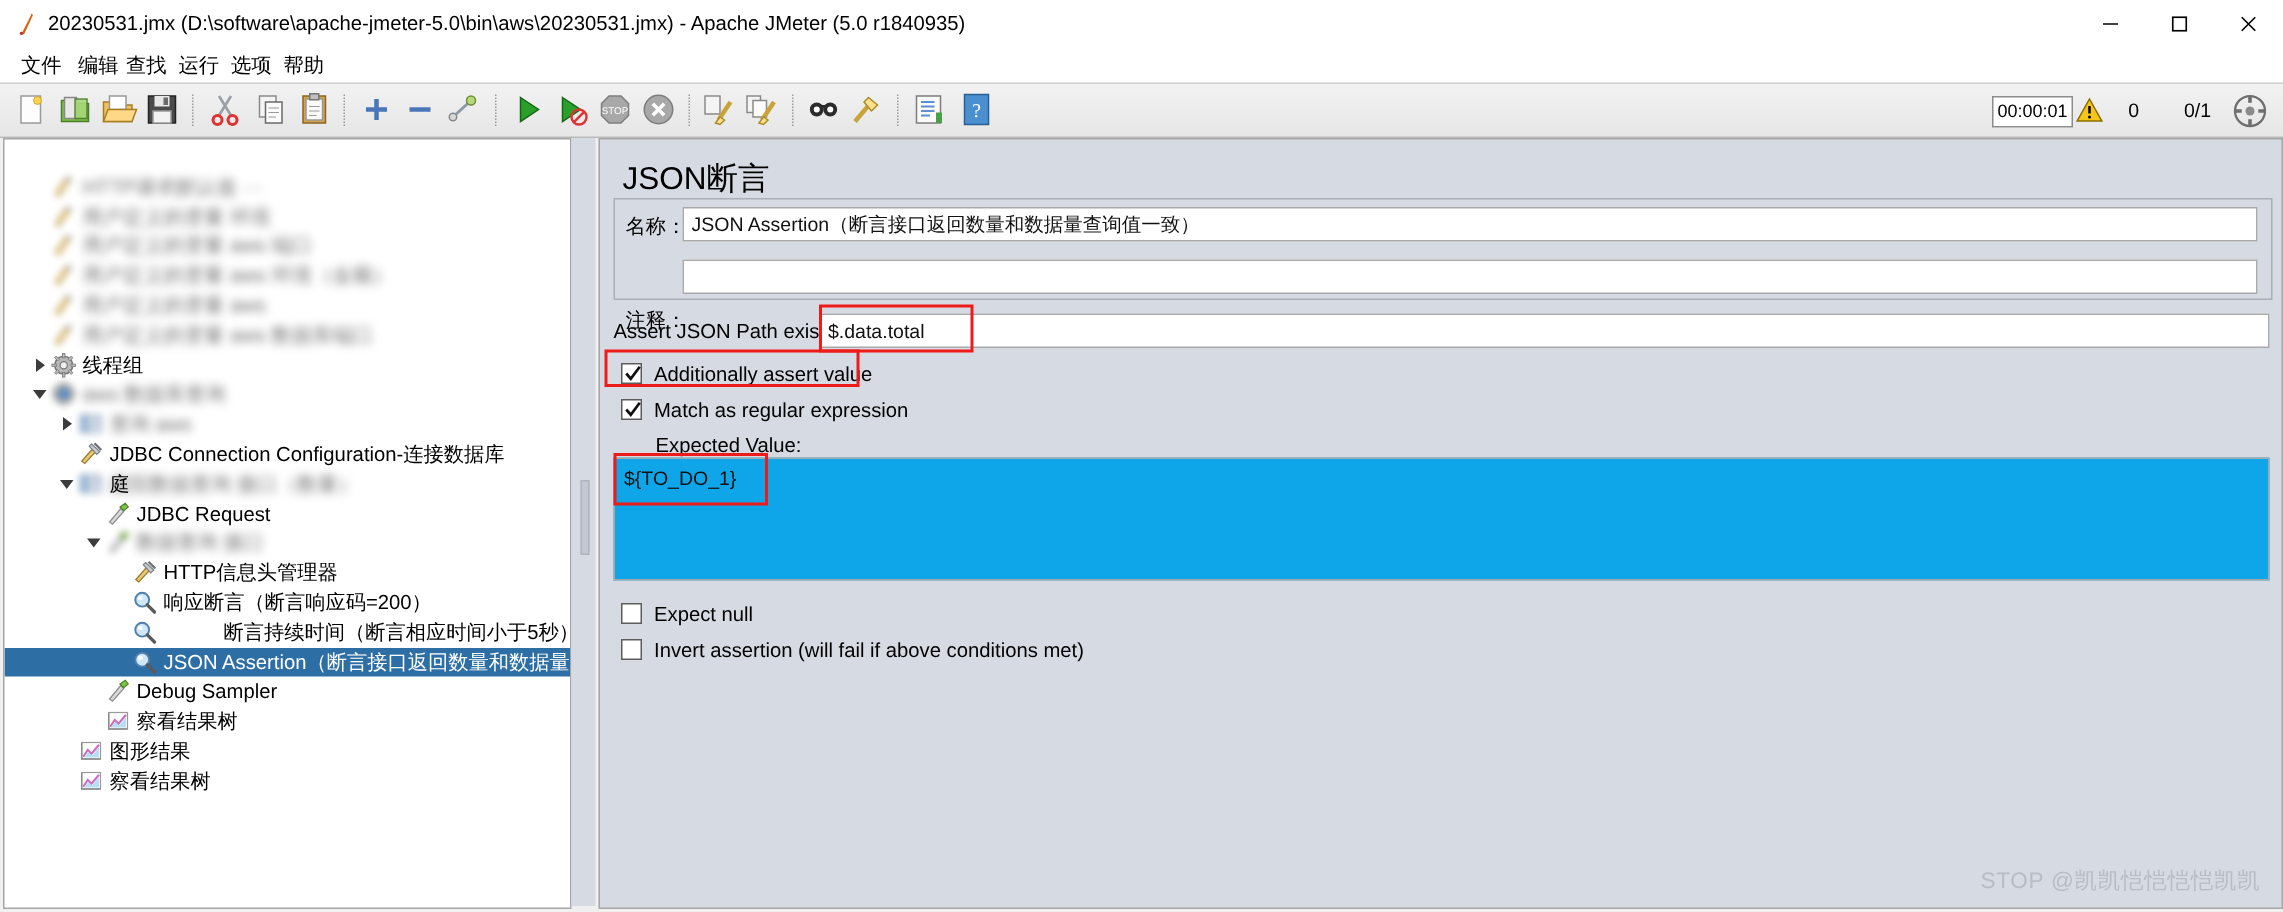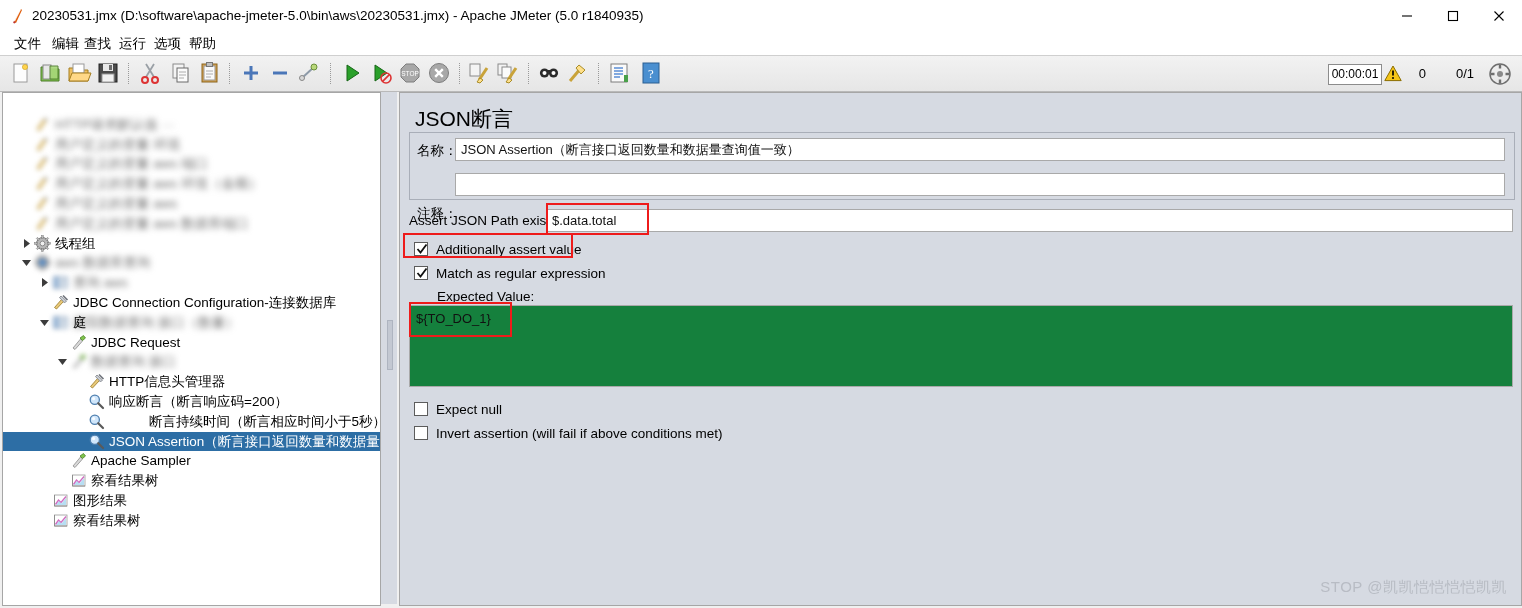--- a/index.html
+++ b/index.html
@@ -61,21 +61,21 @@
   .trow.blur .tlabel{filter:blur(3.2px);color:#6d6d6d;}
   .trow.blur .ticon{filter:blur(2.4px);}
 
   
   .panel-title{position:absolute;left:15px;top:12px;font-size:21px;color:#000;}
   .frow-label{position:absolute;font-size:13.5px;color:#000;}
   .tfield{position:absolute;background:#fff;border:1px solid #a9a9a9;
           font-size:13px;line-height:22px;padding-left:5px;box-sizing:border-box;
           white-space:nowrap;overflow:hidden;color:#111;}
   .group-box{position:absolute;border:1px solid #a9aeb8;}
-  .tarea{position:absolute;background:#15803d;border:1px solid #a9a9a9;box-sizing:border-box;
+  .tarea{position:absolute;background:#0ea5e9;border:1px solid #a9a9a9;box-sizing:border-box;
          font-size:13px;padding:5px 0 16px 6px;color:#111;}
   .cbrow{position:absolute;font-size:13.5px;line-height:16px;cursor:default;}
   .cbox{position:absolute;left:0;top:0;width:14px;height:14px;background:#fff;
         border:1px solid #5c5c5c;box-sizing:border-box;}
   .cbox svg{position:absolute;left:1px;top:0px;}
   .cbrow .cblabel{position:absolute;left:22px;top:0px;white-space:nowrap;}
 
   
   .annot{position:absolute;border:2px solid #ee1b1b;box-sizing:border-box;
          pointer-events:none;}
@@ -441,21 +441,21 @@
             <circle cx="5.6" cy="5.6" r="1.6" fill="#ffffff" opacity="0.85"></circle>
             <path d="M10.2 10.2 L15 15" stroke="#5a5a5a" stroke-width="2.2" stroke-linecap="round"></path>
           </svg></span>
         <span class="tlabel" style="left: 106px;">JSON Assertion（断言接口返回数量和数据量查询值</span>
       </div>
       <div class="trow" style="top: 358.4px; left: 0px; width: 377px;">
         <span class="ticon" style="left: 67px;"><svg width="17" height="17" viewBox="0 0 17 17">
             <path d="M3 14 L10.5 5 L12.5 7 L5 15.5 Z" fill="#d9d9d9" stroke="#8c8c8c" stroke-width="0.8"></path>
             <path d="M10 4 L13.5 1.5 L15.5 4 L12.5 6.5 Z" fill="#7ec44b" stroke="#4c8128" stroke-width="0.8"></path>
           </svg></span>
-        <span class="tlabel" style="left: 88px;">Apache Sampler</span>
+        <span class="tlabel" style="left: 88px;">Debug Sampler</span>
       </div>
       <div class="trow" style="top: 378.2px; left: 0px; width: 377px;">
         <span class="ticon" style="left: 67px;"><svg width="17" height="17" viewBox="0 0 17 17">
             <rect x="2.5" y="3" width="12.5" height="11" fill="#ffffff" stroke="#9a9a9a" stroke-width="0.8"></rect>
             <path d="M3.5 12.5 L6.5 8 L9 10.5 L14 4.5" stroke="#d06cc0" stroke-width="1.4" fill="none"></path>
             <path d="M4 13 L7 9 L9.5 11.5 L14 6 L14 13 Z" fill="#9fd3ef" opacity="0.75"></path>
             <path d="M2.5 3 v11 h12.5" stroke="#8a8a8a" stroke-width="0.9" fill="none"></path>
           </svg></span>
         <span class="tlabel" style="left: 88px;">察看结果树</span>
       </div>

